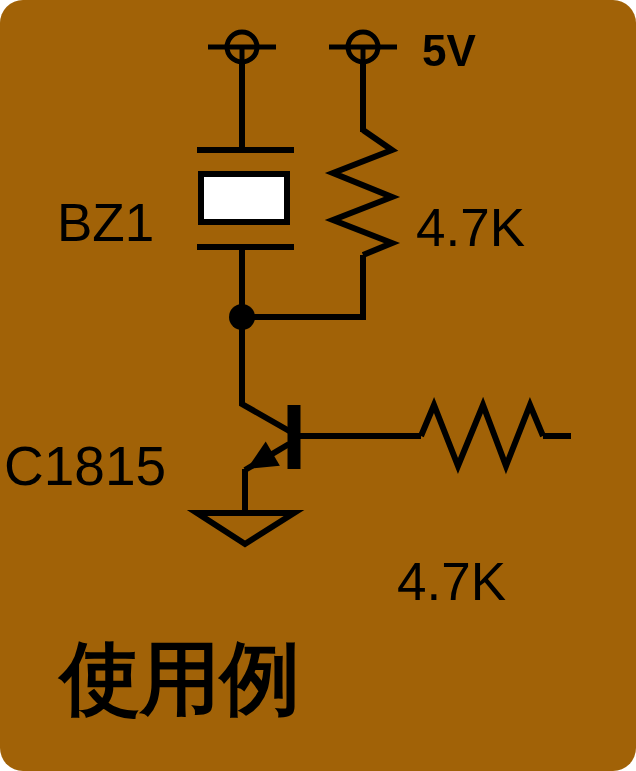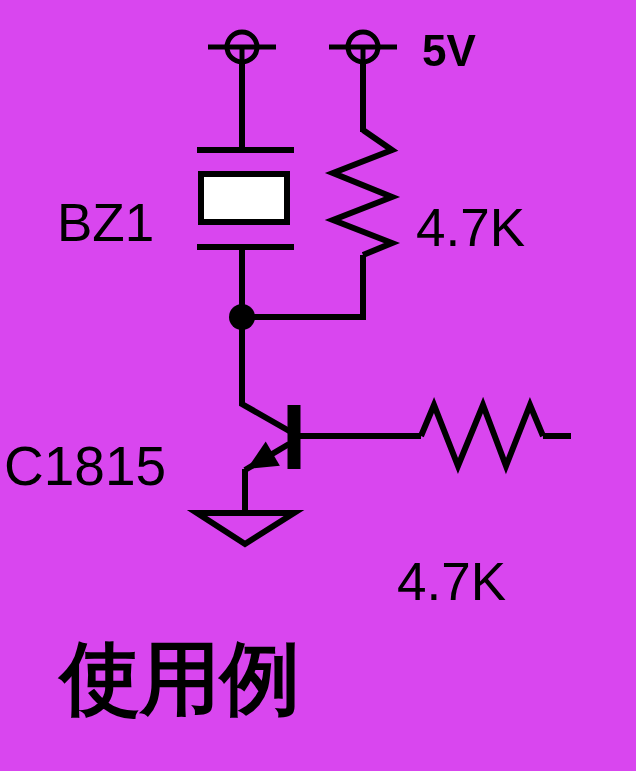--- a/index.html
+++ b/index.html
@@ -1,21 +1,22 @@
 <!DOCTYPE html>
 <html><head>
 <meta charset="utf-8">
 <style>
   html, body { margin: 0; padding: 0; }
   .page {
     position: relative;
     width: 636px;
     height: 771px;
-    background: #d946ef;
+    background: #a16207;
     overflow: hidden;
+    border-radius: 23px;
   }
   svg { display: block; }
   .ink-stroke { stroke: #000000; fill: none; stroke-linecap: butt; stroke-linejoin: miter; }
   .ink-fill { fill: #000000; stroke: none; }
   .hollow { fill: #ffffff; }
   text {
     fill: #000000;
     font-family: "Liberation Sans", sans-serif;
   }
   .lbl { font-size: 53px; }

